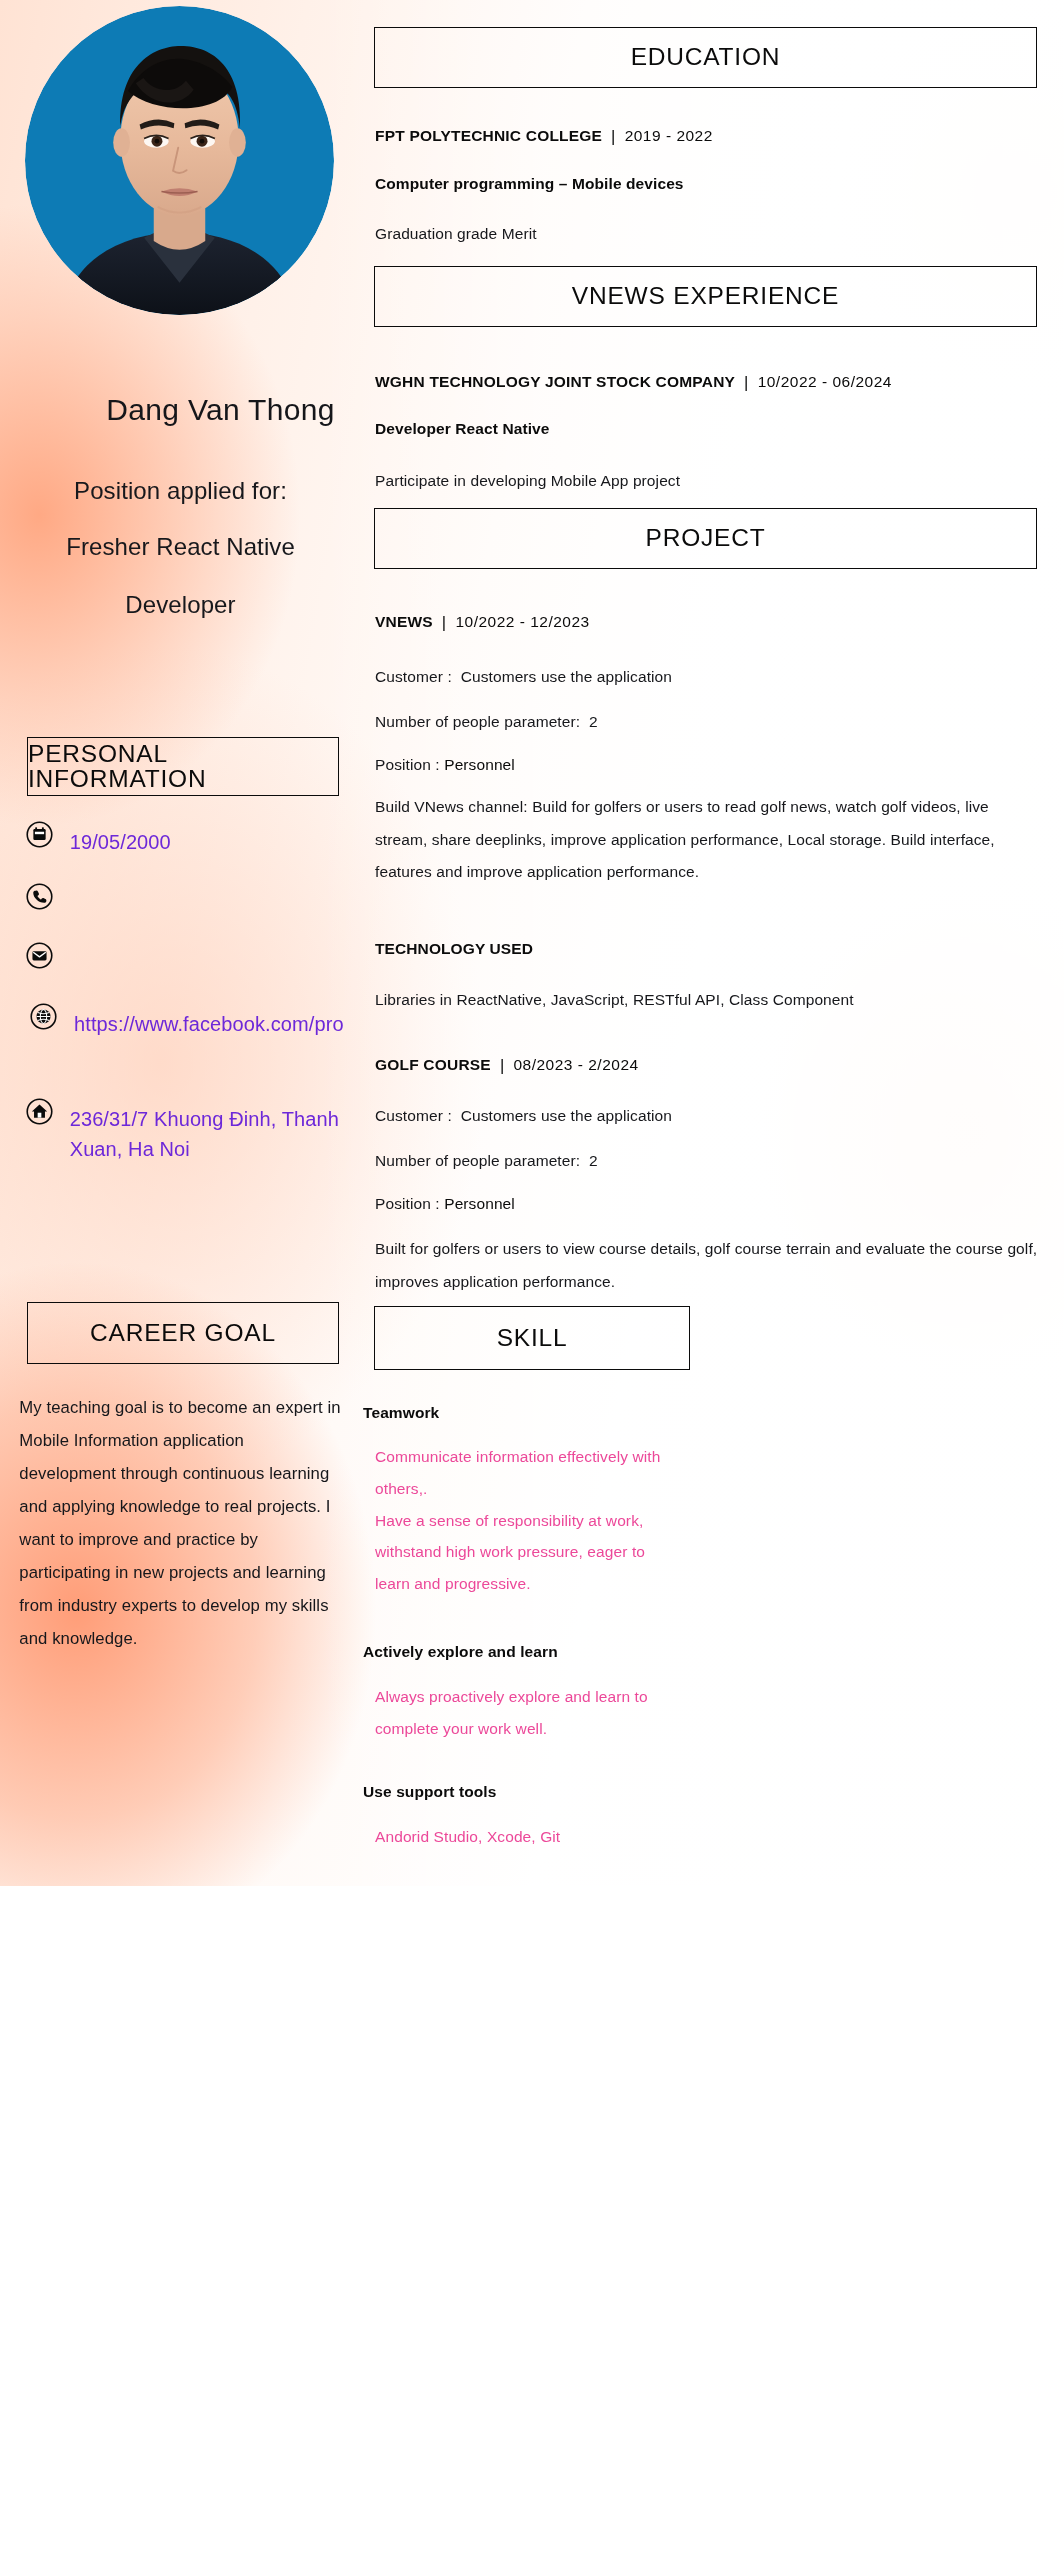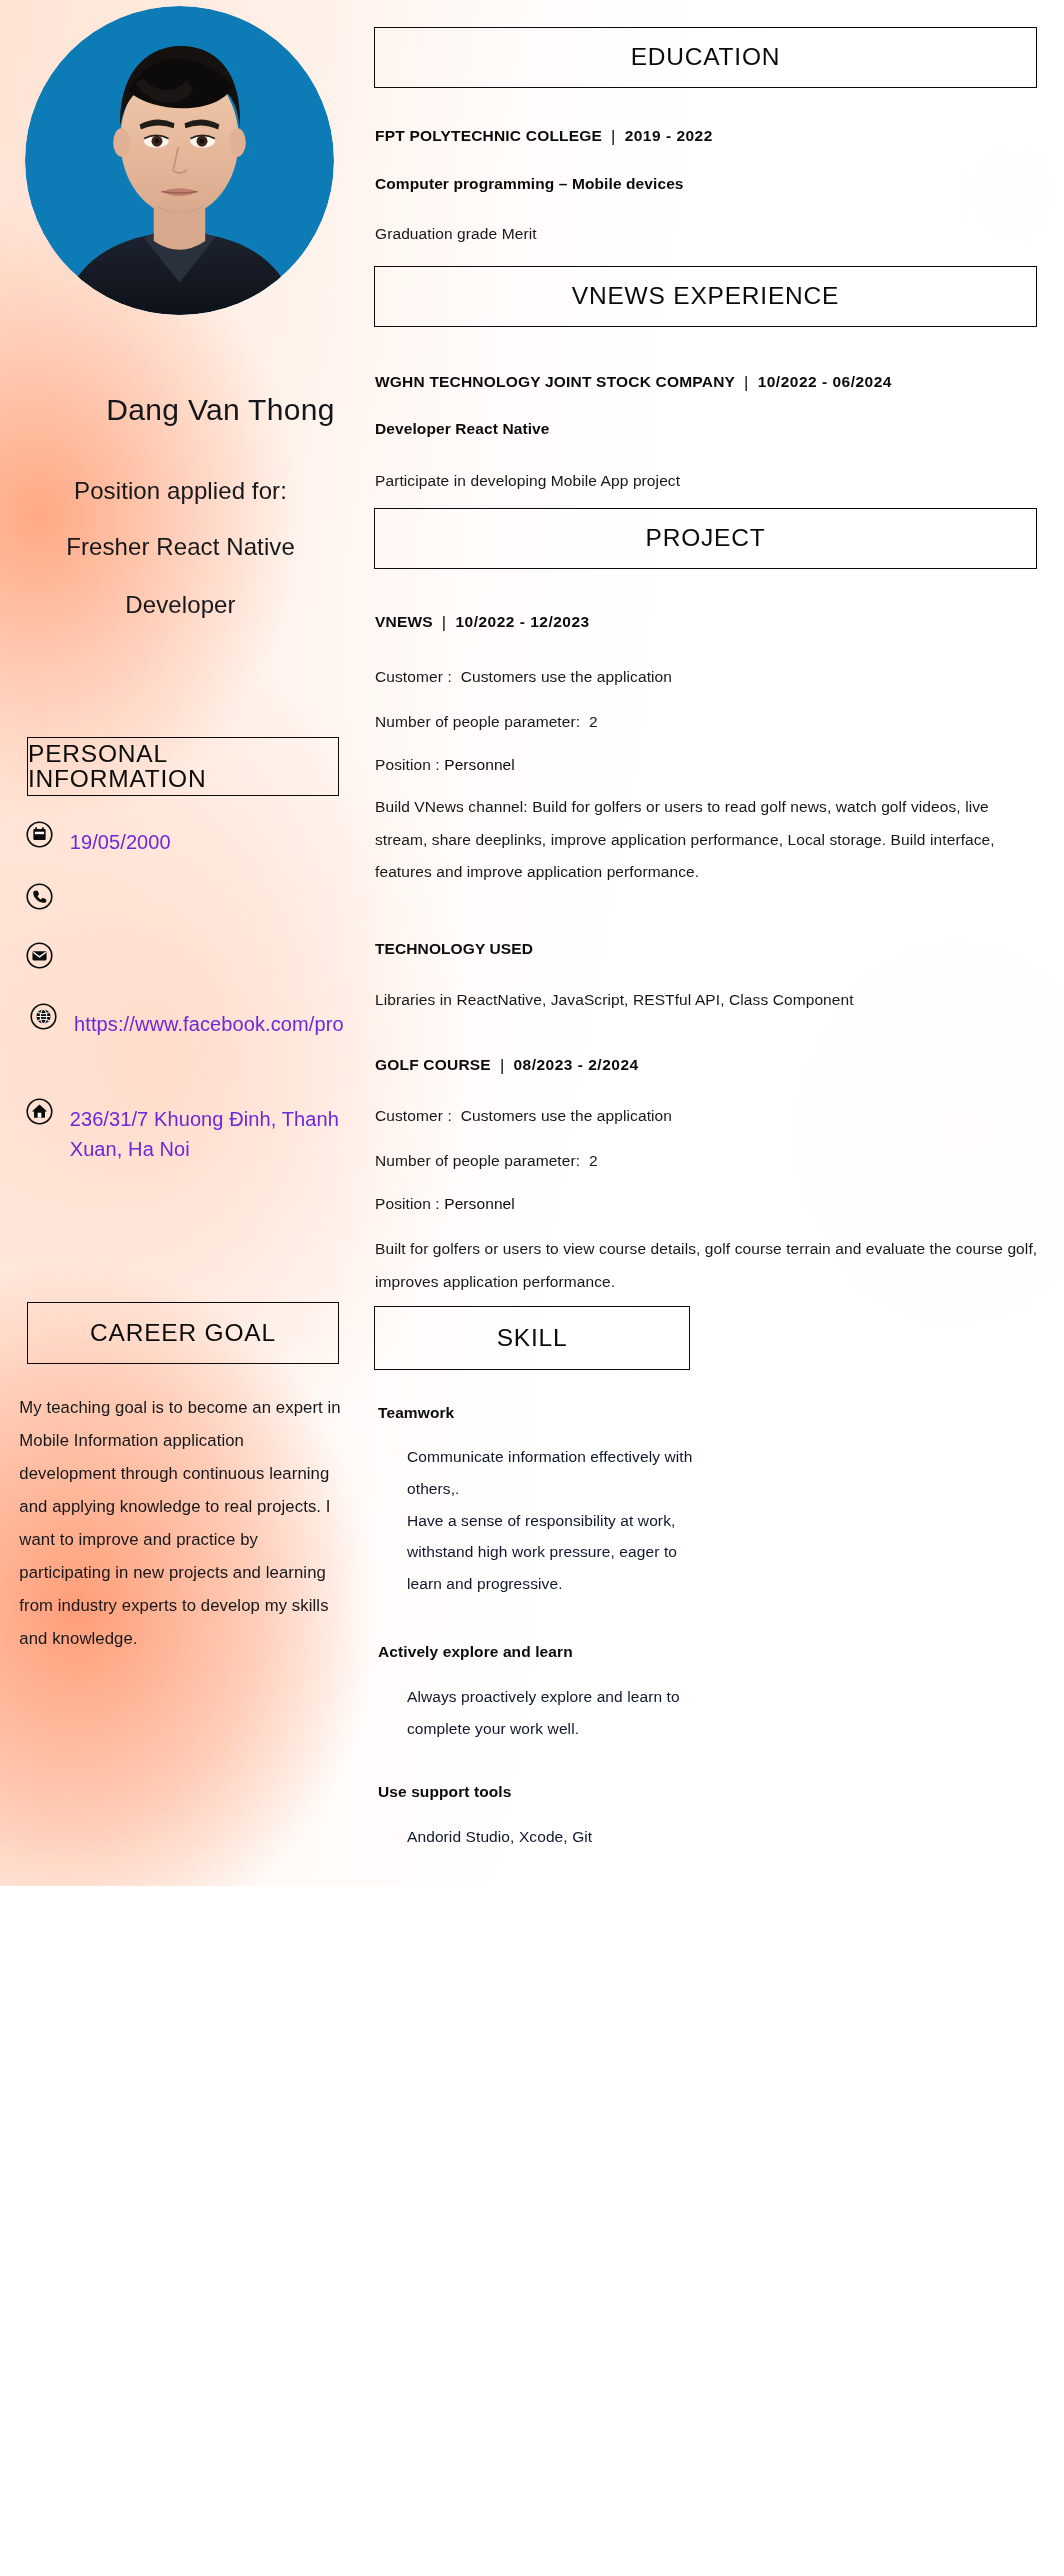--- a/index.html
+++ b/index.html
@@ -156,21 +156,21 @@
     white-space: nowrap;
   }
   .r-headline .sep {
     display: inline-block;
     padding: 0 9px;
     font-weight: 400;
     font-size: 16.7px;
     position: relative;
     top: 0.6px;
   }
-  .r-headline .dates { font-weight: 700; letter-spacing: 0.5px; }
+  .r-headline .dates { font-weight: 400; letter-spacing: 0.5px; }
 
   .r-bold {
     position: absolute;
     left: 375px;
     font-size: 15.5px;
     font-weight: 700;
     color: #0b0b0b;
     letter-spacing: 0.1px;
   }
   .r-text {
@@ -206,36 +206,35 @@
   
   #p2-head  { top: 1055px; }
   #p2-cust  { top: 1101px; }
   #p2-num   { top: 1146px; }
   #p2-pos   { top: 1189px; }
   #p2-desc  { top: 1233px; width: 663px; line-height: 2.1; }
 
   
   .s-title {
     position: absolute;
-    left: 378px;
+    left: 363px;
     font-size: 15.5px;
     font-weight: 700;
     color: #0b0b0b;
     letter-spacing: 0.1px;
     text-align: right;
   }
   .s-body {
     position: absolute;
     left: 375px;
     width: 296px;
     font-size: 15.5px;
-    color: #0f172a;
+    color: #ec4899;
     line-height: 2.05;
     letter-spacing: 0.1px;
-    margin-left: 32px;
   }
   #sk1-t { top: 1404px; }
   #sk1-b { top: 1441px; }
   #sk2-t { top: 1643px; }
   #sk2-b { top: 1681px; }
   #sk3-t { top: 1783px; }
   #sk3-b { top: 1821px; }
 </style>
 </head>
 <body>

